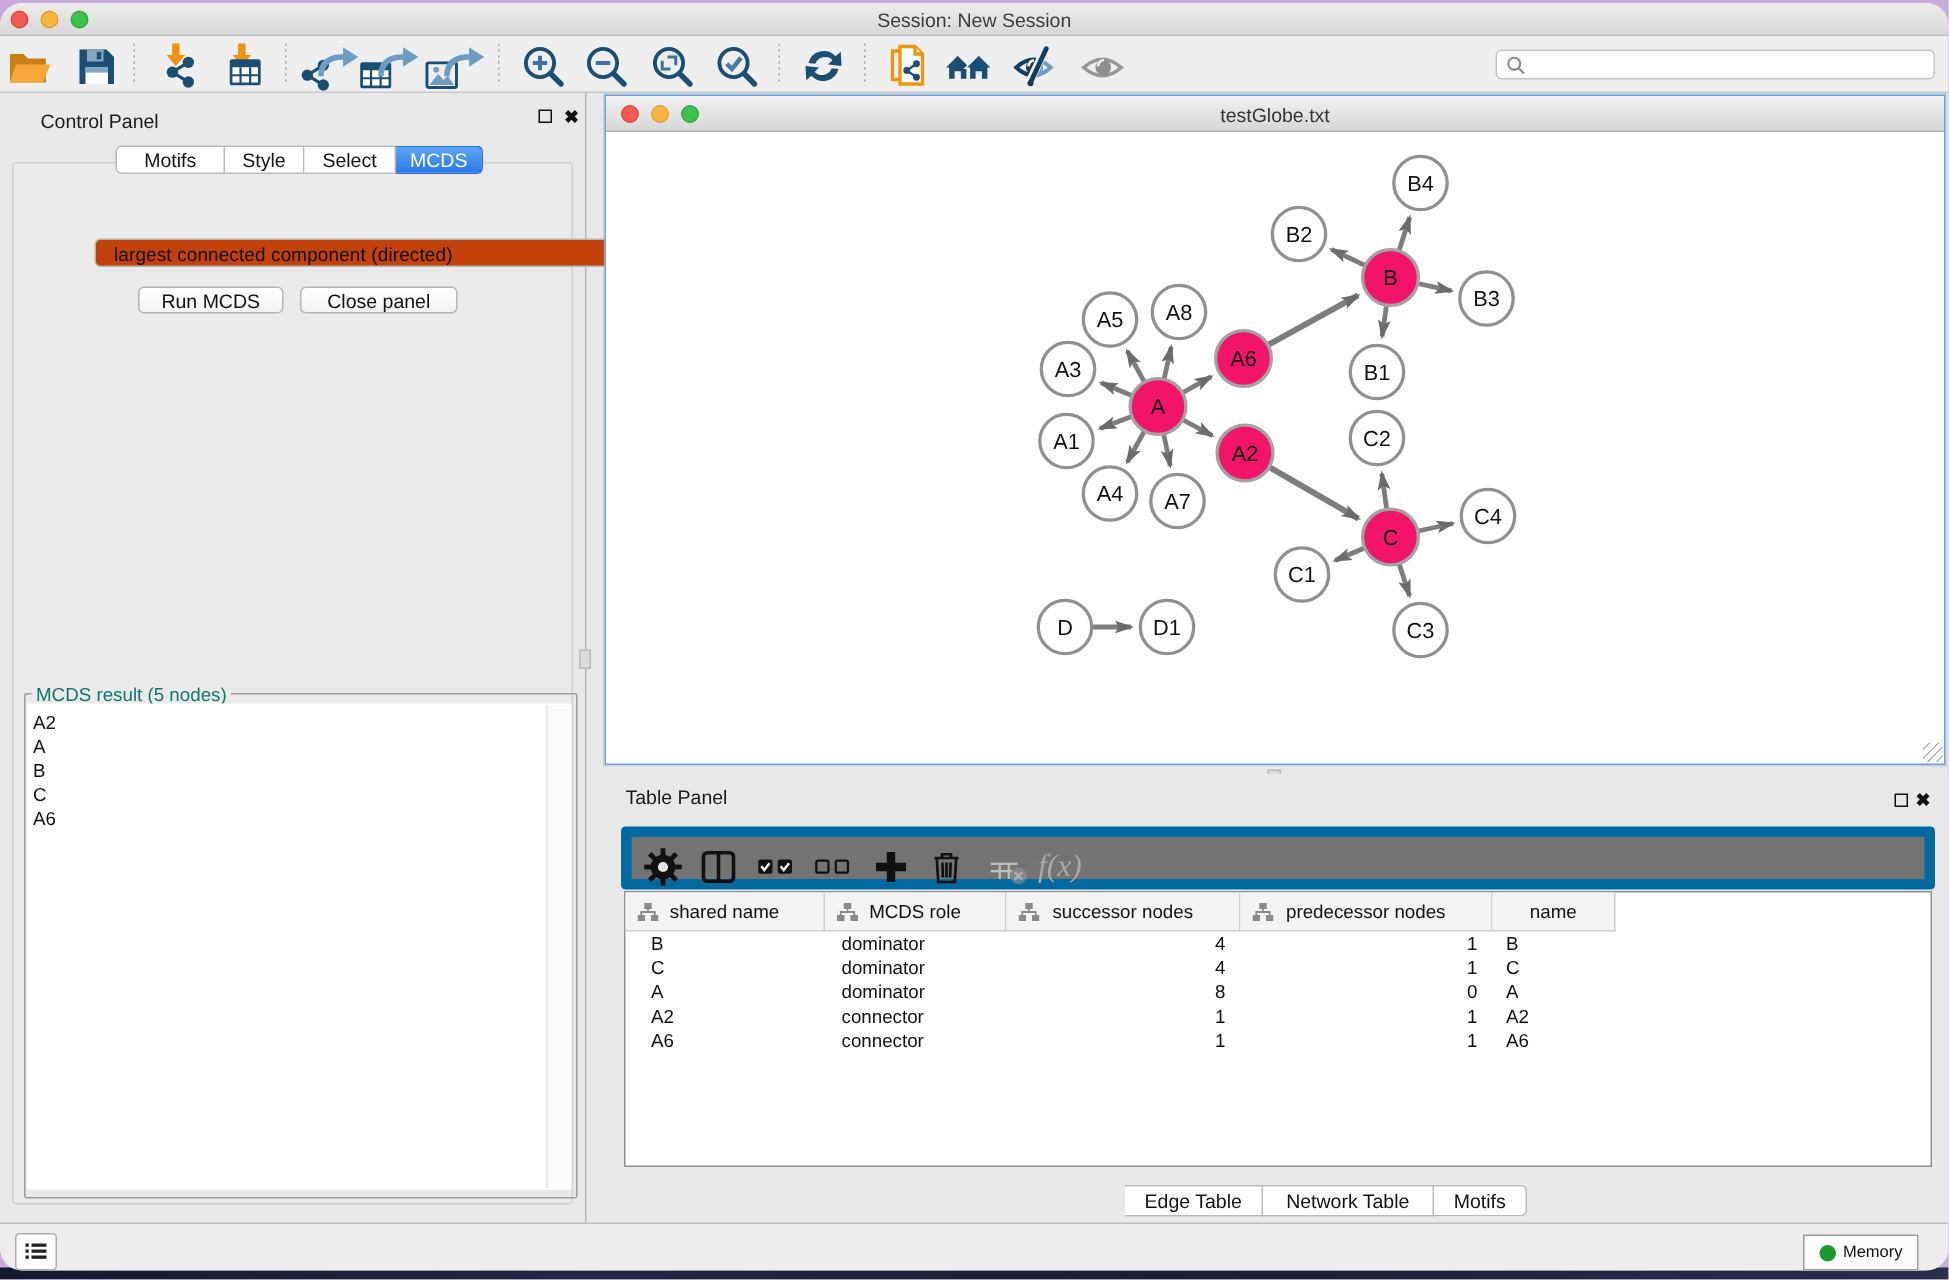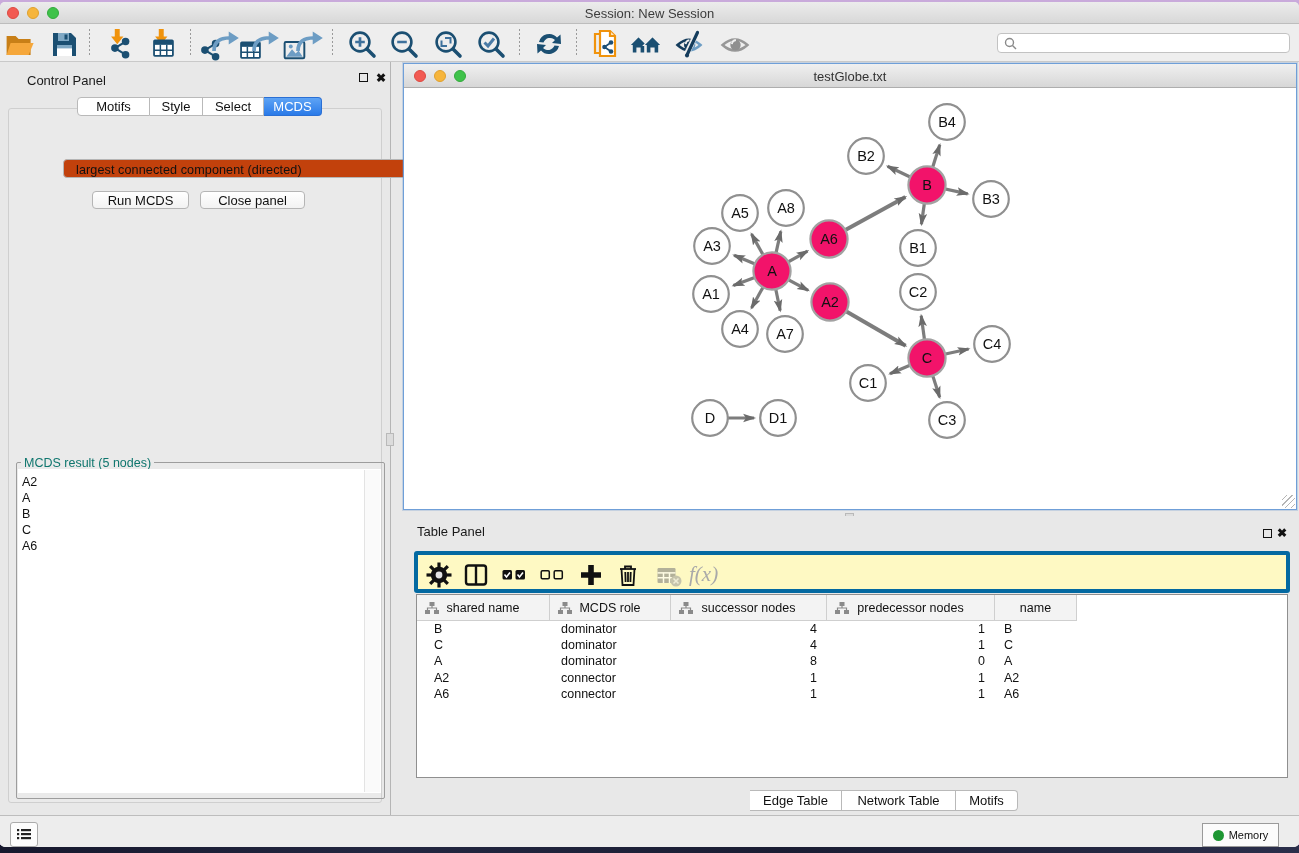--- a/index.html
+++ b/index.html
@@ -1,21 +1,21 @@
 <!DOCTYPE html>
 <html><head>
 <meta charset="utf-8">
 <style>
 * { margin:0; padding:0; box-sizing:border-box; }
 html,body { width:1299px; height:853px; overflow:hidden; }
 body { font-family:"Liberation Sans", sans-serif; background:#c9aadb; position:relative; }
 #wall-bottom { position:absolute; left:0; right:0; bottom:0; height:8px;
   background:linear-gradient(90deg,#16182d,#232741 30%,#1a1d33 60%,#2a2e4a); }
 #app { position:absolute; left:0; top:2px; width:1299px; height:845px;
-  background:#e8e8e8; border-radius:5px; overflow:hidden;padding-left:32px; }
+  background:#e8e8e8; border-radius:15px; overflow:hidden;padding-left:32px; }
 
 #titlebar { position:absolute; left:0; top:0; width:100%; height:22px;
   background:linear-gradient(#ececec,#d8d8d8); border-bottom:1px solid #bdbdbd; }
 #titlebar .title { position:absolute; left:0; right:0; top:4px; text-align:center;
   font-size:13px; color:#3c3c3c; }
 .tl { position:absolute; top:5px; width:12px; height:12px; border-radius:50%; }
 
 #toolbar { position:absolute; left:0; top:22px; width:100%; height:38px; background:#eeeeee; border-bottom:1px solid #c9c9c9; }
 #toolbar svg { position:absolute; top:0; }
 .tsep { position:absolute; top:5px; height:28px; width:1px;
@@ -55,21 +55,21 @@
   background:#fff; border:1px solid #6f9fd8; box-shadow:0 0 0 1px rgba(90,140,200,.25); }
 #nettitle { position:absolute; left:0; top:0; width:100%; height:24px;
   background:linear-gradient(#f0f0f0,#d7d7d7); border-bottom:1px solid #aeaeae; }
 #nettitle .title { position:absolute; left:0; right:0; top:5px; text-align:center; font-size:13px; color:#333; }
 #grip { position:absolute; right:1px; bottom:1px; width:13px; height:13px;
   background:repeating-linear-gradient(135deg, transparent 0 3px, #b5b5b5 3px 4px); }
 
 #tpanel { position:absolute; left:405px; top:514px; width:894px; height:300px; background:#e8e8e8; }
 #tpanel .hdr { position:absolute; left:12px; top:8px; font-size:13px; color:#1a1a1a; }
 #ttoolbar { position:absolute; left:9px; top:35px; width:876px; height:42px;
-  background:#fef9c3; border:4px solid #0369a1; border-radius:3px; }
+  background:#737373; border:7px solid #0369a1; border-radius:3px; }
 #ttable { position:absolute; left:11px; top:78px; width:872px; height:184px;
   background:#fff; border:1px solid #8f8f8f; font-size:12.5px; }
 .thead { position:absolute; top:0; height:26px; background:#f3f3f3;
   border-right:1px solid #cfcfcf; border-bottom:1px solid #cfcfcf;
   display:flex; align-items:center; justify-content:center; color:#111; }
 .tcell { position:absolute; font-size:12.5px; color:#111; }
 #btabs { position:absolute; left:0; width:100%; top:274px; height:22px; }
 
 #statusbar { position:absolute; left:0; bottom:0; width:100%; height:32px;
   background:#ededed; border-top:1px solid #bdbdbd; }

